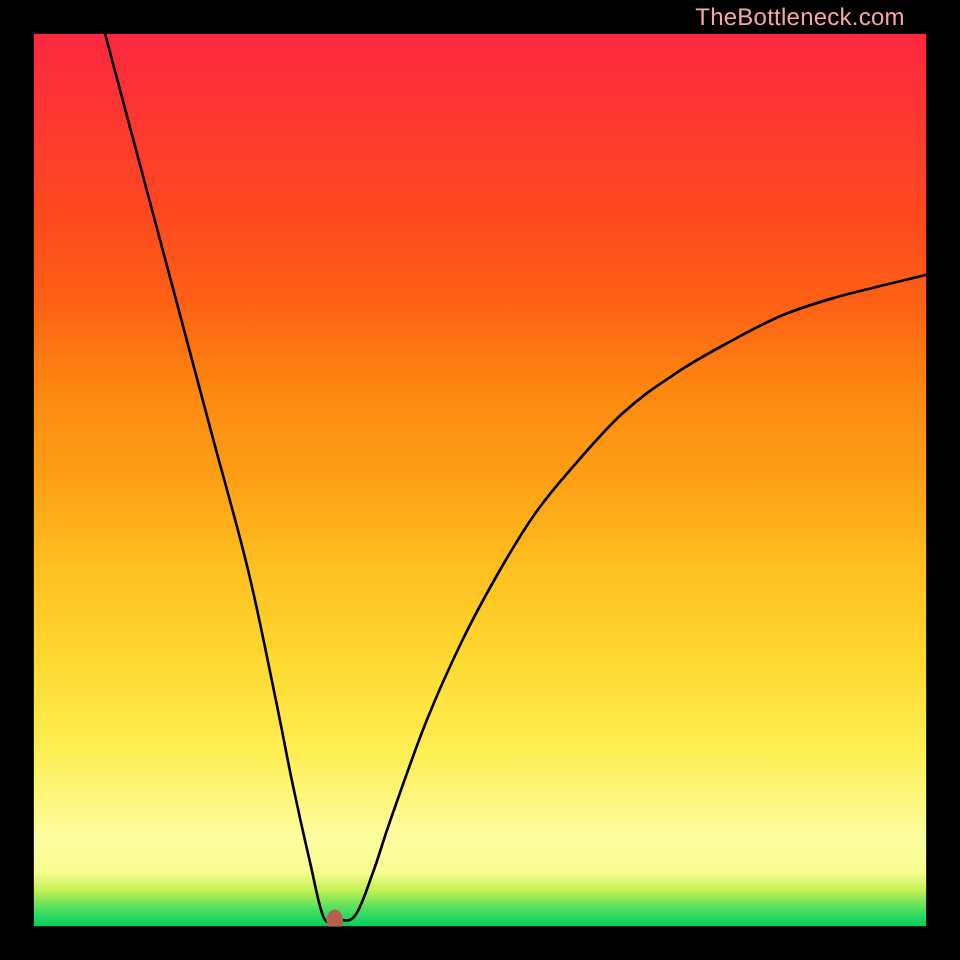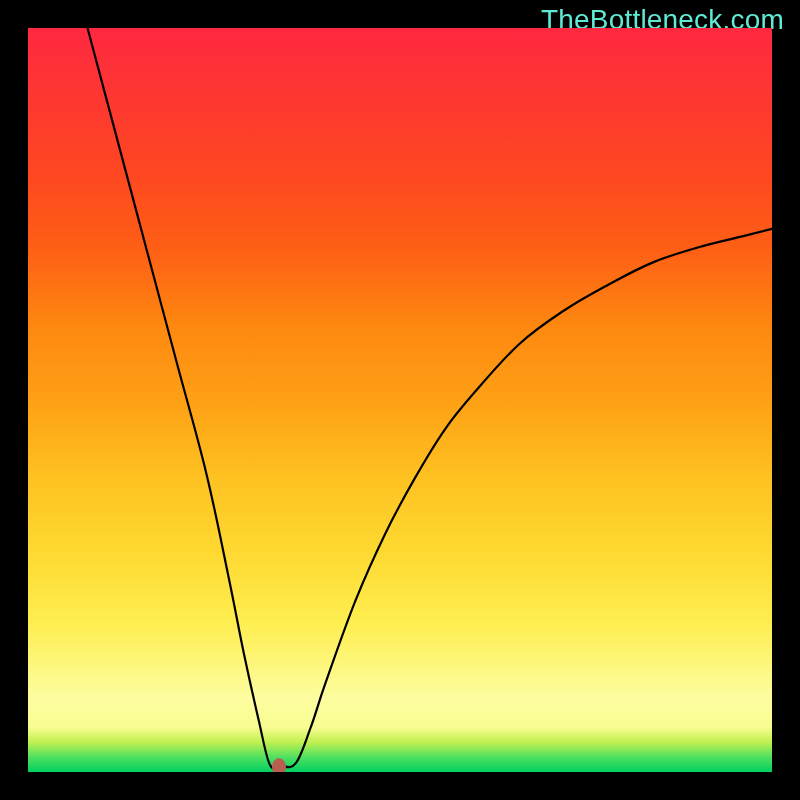--- a/index.html
+++ b/index.html
@@ -34,24 +34,24 @@
       #fe8810 60%,
       #fe6015 70%,
       #fe4820 80%,
       #fe3830 90%,
       #fe2840 100%);
     transform: scaleY(-1);
   }
   .watermark {
     position: absolute;
     top: 4px;
-    right: 16px;
+    right: 46px;
     font-family: Arial, Helvetica, sans-serif;
-    font-size: 28px;
-    color: #5eead4;
+    font-size: 20px;
+    color: #fca5a5;
     font-weight: 500;
     letter-spacing: 0.2px;
   }
   svg.curve {
     position: absolute;
     inset: 0;
   }
   .min-dot {
     position: absolute;
     width: 14px;

